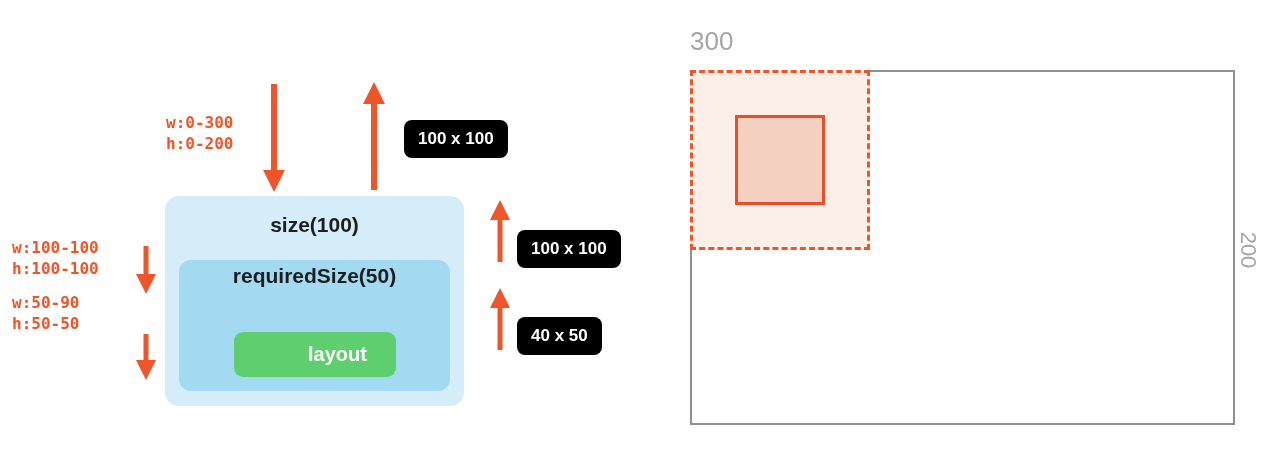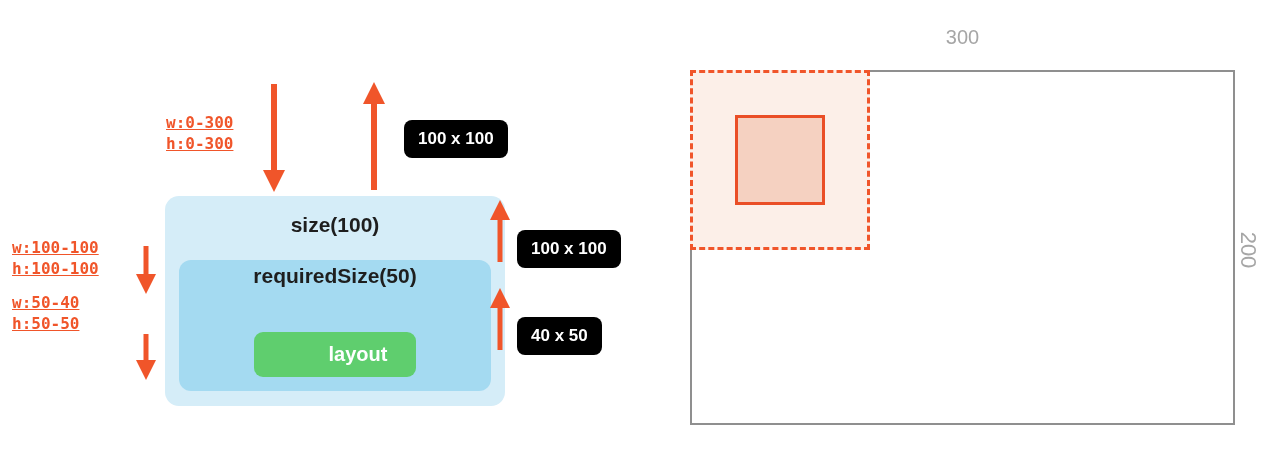--- a/index.html
+++ b/index.html
@@ -15,21 +15,20 @@
 
   
   .constraint-label {
     position: absolute;
     color: #F0552A;
     font-family: "DejaVu Sans Mono", monospace;
     font-weight: 700;
     font-size: 16px;
     line-height: 21px;
     white-space: nowrap;
-    text-decoration: underline;
   }
   .cl-top    { left: 166px; top: 112px; }
   .cl-mid    { left: 12px;  top: 201px; margin-top: 36px; }
   .cl-bottom { left: 12px;  top: 292px; }
 
   .arrow { position: absolute; display: block; }
   .a1 { left: 260px; top: 82px; }
   .a2 { left: 360px; top: 82px; }
   .a3 { left: 133px; top: 246px; }
   .a4 { left: 133px; top: 334px; }
@@ -46,21 +45,21 @@
     padding: 9px 14px;
     white-space: nowrap;
   }
   .badge-top    { left: 404px; top: 120px; }
   .badge-mid    { left: 517px; top: 230px; }
   .badge-bottom { left: 517px; top: 317px; }
 
   .outer-box {
     position: absolute;
     left: 165px; top: 196px;
-    width: 340px; height: 210px;
+    width: 299px; height: 210px;
     background: #D5EDF8;
     border-radius: 14px;
   }
   .box-title {
     text-align: center;
     font-weight: 700;
     font-size: 21px;
     color: #1E1E1E;
   }
   .outer-box > .box-title { padding-top: 17px; }
@@ -93,23 +92,23 @@
     position: absolute;
     left: 690px; top: 70px;
     width: 545px; height: 355px;
     background: #ffffff;
     border: 2px solid #8F8F8F;
   }
   .measure-label-top {
     position: absolute;
     left: 690px; top: 26px;
     width: 545px;
-    text-align: center;
+    text-align: left;
     color: #A6A6A6;
-    font-size: 20px;
+    font-size: 26px;
   }
   .measure-label-right {
     position: absolute;
     left: 1230px; top: 237px;
     color: #A6A6A6;
     font-size: 22px;
     transform: rotate(90deg);
     white-space: nowrap;
   }
   .dashed-square {
@@ -127,21 +126,21 @@
     background: #F5D1C1;
   }
 </style>
 </head>
 <body>
 
 <div class="stage">
 
   <div class="constraint-label cl-top">
     <div>w:0-300</div>
-    <div>h:0-300</div>
+    <div>h:0-200</div>
   </div>
 
   <svg class="arrow a1" width="28" height="110" viewBox="0 0 28 110">
     <line x1="14" y1="2" x2="14" y2="90" stroke="#F0552A" stroke-width="6"></line>
     <polygon points="14,110 3,88 25,88" fill="#F0552A"></polygon>
   </svg>
 
   <svg class="arrow a2" width="28" height="110" viewBox="0 0 28 110">
     <polygon points="14,0 3,22 25,22" fill="#F0552A"></polygon>
     <line x1="14" y1="20" x2="14" y2="108" stroke="#F0552A" stroke-width="6"></line>
@@ -153,21 +152,21 @@
     <div>w:100-100</div>
     <div>h:100-100</div>
   </div>
 
   <svg class="arrow a3" width="26" height="48" viewBox="0 0 26 48">
     <line x1="13" y1="0" x2="13" y2="30" stroke="#F0552A" stroke-width="5"></line>
     <polygon points="13,48 3,28 23,28" fill="#F0552A"></polygon>
   </svg>
 
   <div class="constraint-label cl-bottom">
-    <div>w:50-40</div>
+    <div>w:50-90</div>
     <div>h:50-50</div>
   </div>
 
   <svg class="arrow a4" width="26" height="46" viewBox="0 0 26 46">
     <line x1="13" y1="0" x2="13" y2="28" stroke="#F0552A" stroke-width="5"></line>
     <polygon points="13,46 3,26 23,26" fill="#F0552A"></polygon>
   </svg>
 
   <div class="outer-box">
     <div class="box-title">size(100)</div>

